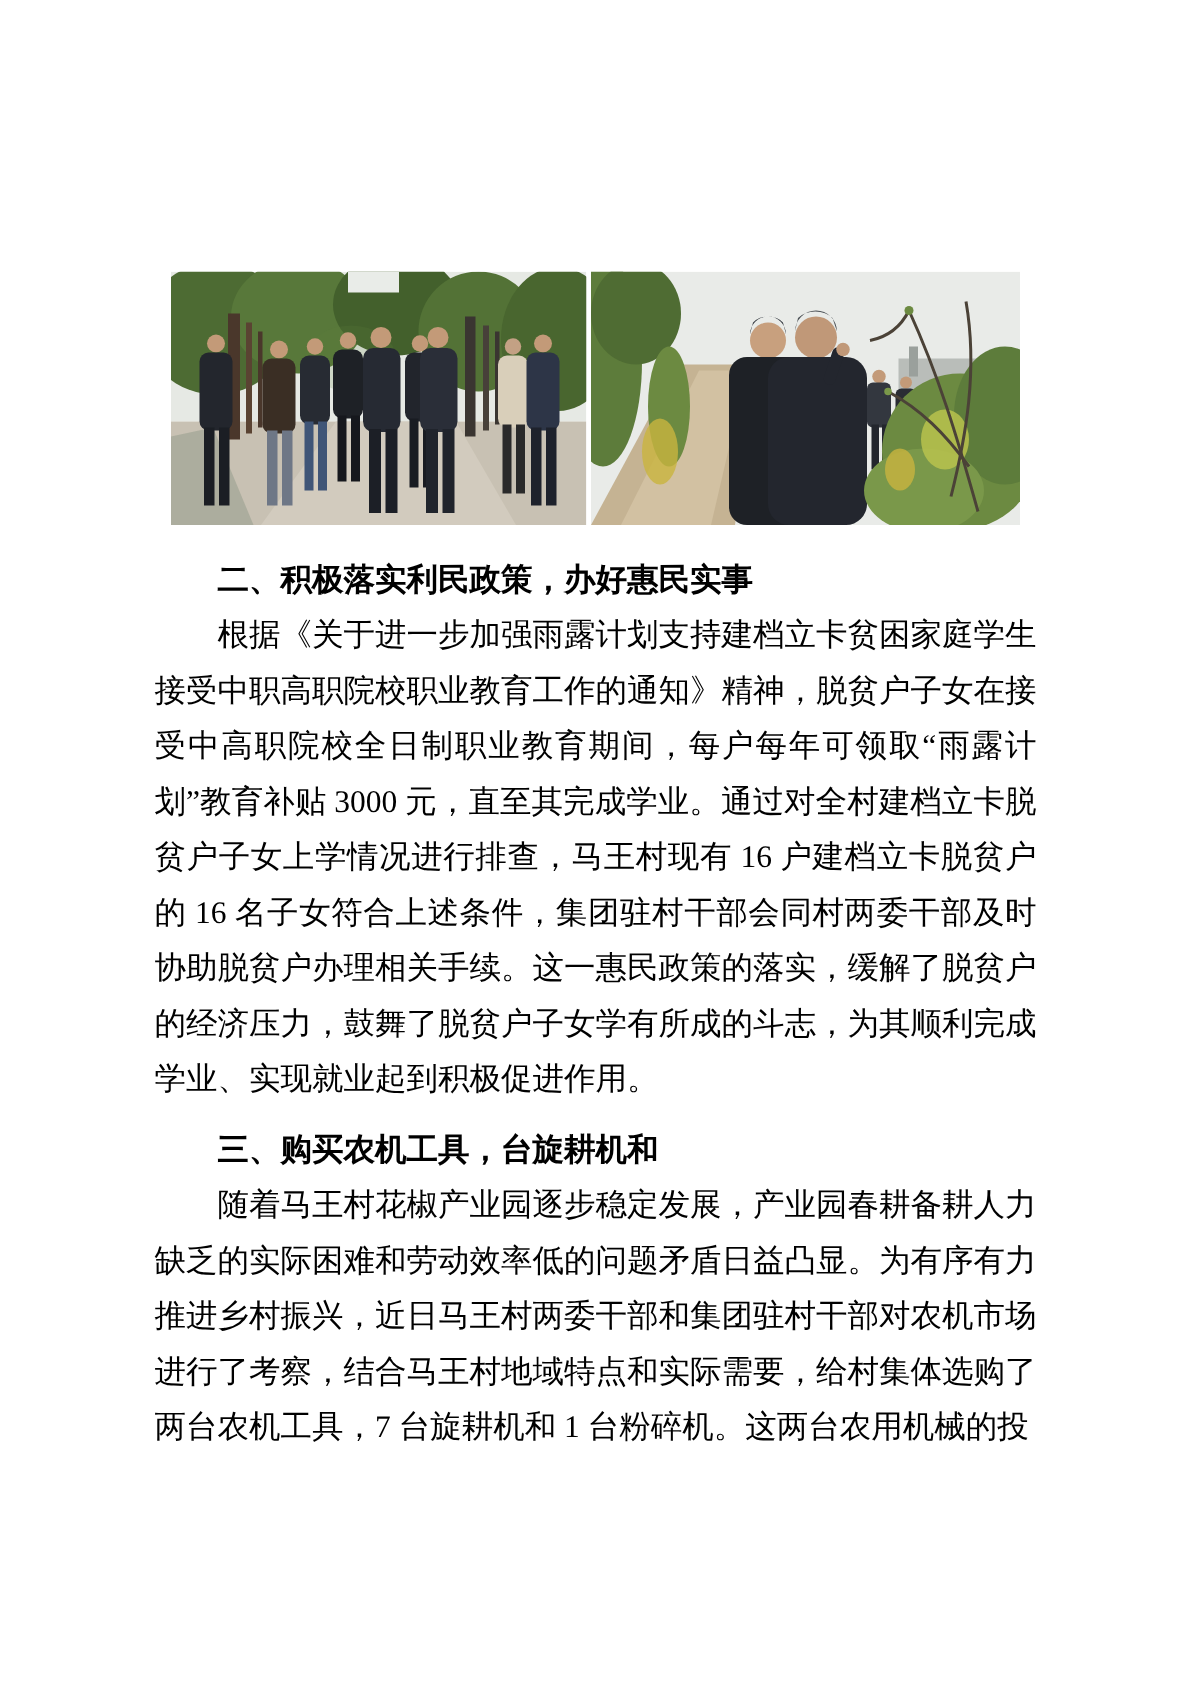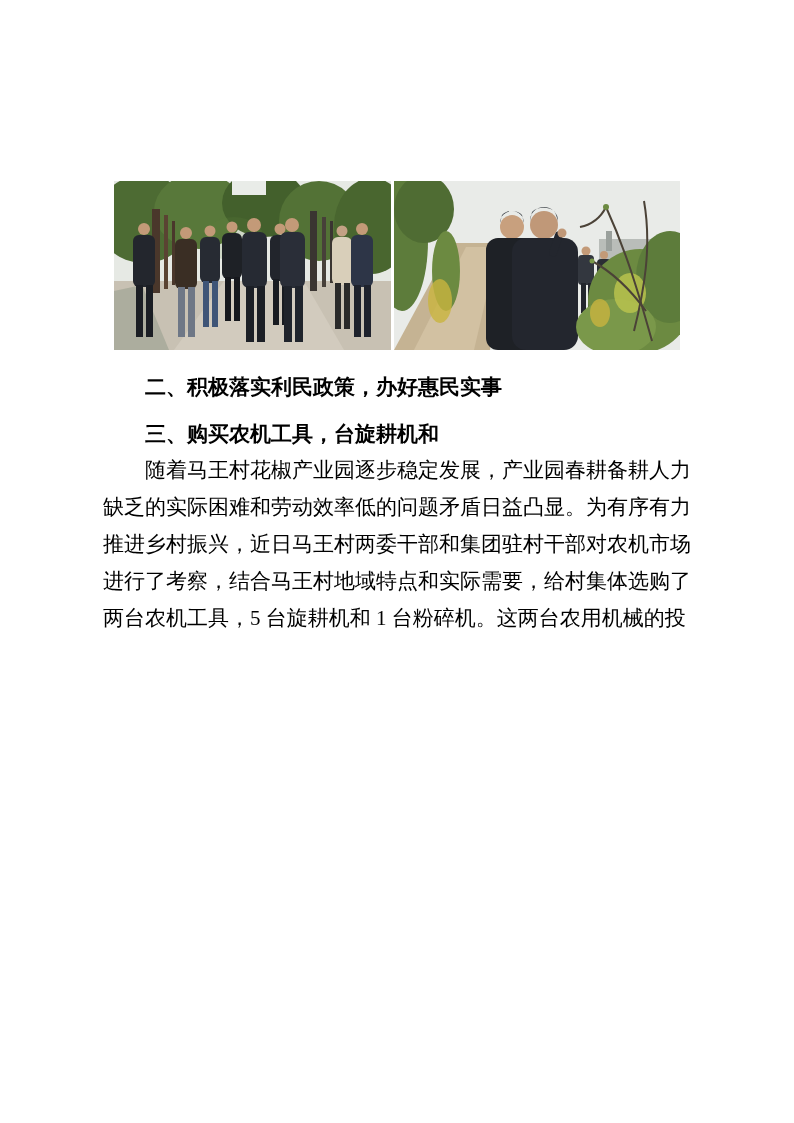--- a/index.html
+++ b/index.html
@@ -207,19 +207,20 @@
         <circle cx="198" cy="80" r="2.5" fill="#7a984a"></circle>
       </svg>
     </div>
 
   </div>
 
   <div class="content">
 
     <div class="section-heading">二、积极落实利民政策，办好惠民实事</div>
 
+    <p class="para">根据《关于进一步加强雨露计划支持建档立卡贫困家庭学生接受中职高职院校职业教育工作的通知》精神，脱贫户子女在接受中高职院校全日制职业教育期间，每户每年可领取“雨露计划”教育补贴 3000 元，直至其完成学业。通过对全村建档立卡脱贫户子女上学情况进行排查，马王村现有 16 户建档立卡脱贫户的 16 名子女符合上述条件，集团驻村干部会同村两委干部及时协助脱贫户办理相关手续。这一惠民政策的落实，缓解了脱贫户的经济压力，鼓舞了脱贫户子女学有所成的斗志，为其顺利完成学业、实现就业起到积极促进作用。</p>
 
     <div class="section-heading">三、购买农机工具，台旋耕机和</div>
 
-    <p class="para">随着马王村花椒产业园逐步稳定发展，产业园春耕备耕人力缺乏的实际困难和劳动效率低的问题矛盾日益凸显。为有序有力推进乡村振兴，近日马王村两委干部和集团驻村干部对农机市场进行了考察，结合马王村地域特点和实际需要，给村集体选购了两台农机工具，5 台旋耕机和 1 台粉碎机。这两台农用机械的投</p>
+    <p class="para">随着马王村花椒产业园逐步稳定发展，产业园春耕备耕人力缺乏的实际困难和劳动效率低的问题矛盾日益凸显。为有序有力推进乡村振兴，近日马王村两委干部和集团驻村干部对农机市场进行了考察，结合马王村地域特点和实际需要，给村集体选购了两台农机工具，7 台旋耕机和 1 台粉碎机。这两台农用机械的投</p>
 
   </div>
 </div>
 
 </body></html>

